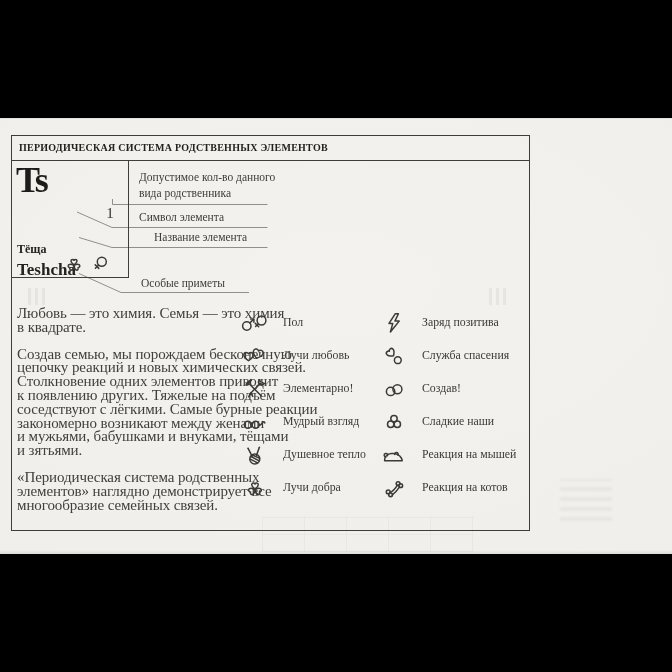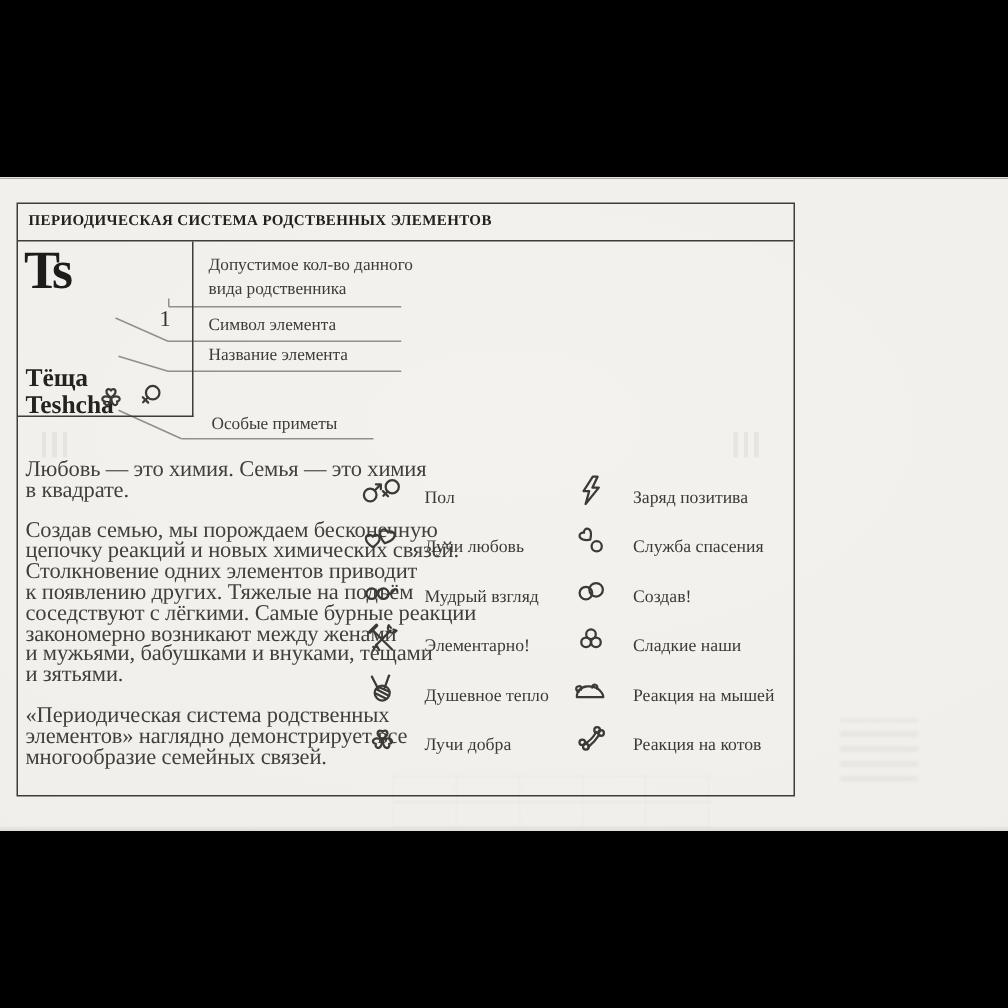--- a/index.html
+++ b/index.html
@@ -17,37 +17,37 @@
   .card-header{position:absolute;left:0;top:0;width:100%;height:24.5px;
          border-bottom:1.5px solid #3e3d39;box-sizing:border-box;}
   .card-title{position:absolute;left:7px;top:0;line-height:24px;font-size:10px;
          font-weight:bold;letter-spacing:.25px;color:#22211e;white-space:nowrap;}
   
   .element-box{position:absolute;left:0;top:24.5px;width:116px;height:116px;
          border-right:1.5px solid #3e3d39;border-bottom:1.5px solid #3e3d39;box-sizing:content-box;}
   .el-symbol{position:absolute;left:4px;top:1px;font-size:36px;font-weight:bold;
          letter-spacing:-2px;color:#1d1c1a;line-height:1;}
   .el-translit{position:absolute;left:5px;top:59px;font-size:17px;font-weight:bold;color:#24231f;margin-top:40px;}
-  .el-name{position:absolute;left:5px;top:81px;font-size:17px;font-weight:bold;color:#24231f;}
+  .el-name{position:absolute;left:5px;top:81px;font-size:12px;font-weight:bold;color:#24231f;}
   .el-count{position:absolute;left:88px;top:44px;width:20px;text-align:center;
          font-size:15px;color:#34332f;}
   .el-icons{position:absolute;left:51px;top:91px;display:flex;gap:3px;align-items:center;}
   
   .spec-label{position:absolute;font-size:11.5px;line-height:15.5px;color:#3d3c37;}
   .preline{white-space:pre-line;}
   .spec-lines{position:absolute;left:0;top:0;pointer-events:none;}
   
   .intro{position:absolute;left:5px;top:171px;width:232px;}
   .intro p{margin:0 0 13px 0;font-size:15px;line-height:13.8px;color:#413f3a;
          letter-spacing:-0.1px;white-space:pre;}
   
   .legend-col{position:absolute;top:170px;}
   .legend-col.c1{left:227px;}
   .legend-col.c2{left:366px;}
-  .legend-row{display:flex;align-items:flex-end;height:33px;}
+  .legend-row{display:flex;align-items:center;height:33px;}
   .icon-cell{width:32px;display:flex;justify-content:center;align-items:center;flex:none;}
   .legend-label{margin-left:12px;font-size:11.8px;color:#3b3a35;white-space:nowrap;}
   .icon{color:#3b3a35;display:block;}
   .icon path,.icon circle,.icon line,.icon polyline{fill:none;stroke:#3b3a35;
          stroke-width:1.5;stroke-linecap:round;stroke-linejoin:round;}
   .icon .fill{fill:#3b3a35;stroke:none;}
   
   .ghost{position:absolute;pointer-events:none;}
   .ghost-bars{width:17px;height:17px;opacity:.07;filter:blur(.5px);
          background:repeating-linear-gradient(90deg,#55544f 0 3px,transparent 3px 7px);}
@@ -105,21 +105,21 @@
             <circle cx="13.8" cy="9.8" r="4.5"></circle>
             <line x1="10.6" y1="13" x2="7.4" y2="16.2"></line>
             <line x1="7.2" y1="12.8" x2="10.8" y2="16.4"></line>
           </svg>
         </div>
       </div>
 
       <div class="spec-label preline" style="left:127px;top:34px;">Допустимое кол-во данного
 вида родственника</div>
       <div class="spec-label" style="left:127px;top:74px;">Символ элемента</div>
-      <div class="spec-label" style="left:127px;top:94px;">Название элемента</div>
+      <div class="spec-label" style="left:142px;top:94px;">Название элемента</div>
       <div class="spec-label" style="left:129px;top:140px;">Особые приметы</div>
 
       <div class="intro">
         <p>Любовь — это химия. Семья — это химия
 в квадрате.</p>
         <p>Создав семью, мы порождаем бесконечную
 цепочку реакций и новых химических связей.
 Столкновение одних элементов приводит
 к появлению других. Тяжелые на подъём
 соседствуют с лёгкими. Самые бурные реакции
@@ -149,41 +149,41 @@
           <span class="icon-cell">
               <svg class="icon" width="24" height="24" viewBox="0 0 24 24">
             <use href="#h" transform="translate(-1.2,5.2) scale(0.56)"></use>
             <use href="#h" transform="translate(7.6,2.0) scale(0.60) rotate(16 12 13)"></use>
           </svg>
             </span>
           <span class="legend-label">Лучи любовь</span>
         </div>
         <div class="legend-row">
           <span class="icon-cell">
-              <svg class="icon" width="26" height="24" viewBox="0 0 26 24">
-            <circle cx="5.8" cy="14.8" r="3.5"></circle>
-            <circle cx="13.6" cy="14.8" r="3.5"></circle>
-            <path d="M9.2,13.6 Q9.7,12.4 10.2,13.6"></path>
-            <path d="M17.1,14.4 C18.8,16.2 19.5,13.4 20.9,12.3 C22,11.4 22.8,11.9 22.8,12.9"></path>
-          </svg>
-            </span>
-          <span class="legend-label">Мудрый взгляд</span>
-        </div>
-        <div class="legend-row">
-          <span class="icon-cell">
               <svg class="icon" width="24" height="24" viewBox="0 0 24 24">
             <line x1="6.2" y1="6.8" x2="18.4" y2="19"></line>
             <path d="M3.6,7.4 L8,3" style="stroke-width:2.4"></path>
             <line x1="17.4" y1="6.4" x2="7.8" y2="16"></line>
             <path d="M16.2,2.9 A3 3 0 1 0 21.2,6.5"></path>
             <path d="M16.2,2.9 L17.6,4.6 M21.2,6.5 L19.3,5.6"></path>
             <path d="M7.8,16 L5.6,19.8 M7.8,16 L9.8,19.4"></path>
           </svg>
             </span>
           <span class="legend-label">Элементарно!</span>
+        </div>
+        <div class="legend-row">
+          <span class="icon-cell">
+              <svg class="icon" width="26" height="24" viewBox="0 0 26 24">
+            <circle cx="5.8" cy="14.8" r="3.5"></circle>
+            <circle cx="13.6" cy="14.8" r="3.5"></circle>
+            <path d="M9.2,13.6 Q9.7,12.4 10.2,13.6"></path>
+            <path d="M17.1,14.4 C18.8,16.2 19.5,13.4 20.9,12.3 C22,11.4 22.8,11.9 22.8,12.9"></path>
+          </svg>
+            </span>
+          <span class="legend-label">Мудрый взгляд</span>
         </div>
         <div class="legend-row">
           <span class="icon-cell">
               <svg class="icon" width="24" height="26" viewBox="0 0 24 26">
             <circle cx="11.8" cy="17" r="5"></circle>
             <path d="M7.6,14.4 L16.2,18.8 M7.2,17.2 L14.6,20.8 M9.4,13 L16.6,16.2"></path>
             <line x1="9.2" y1="14.4" x2="5.2" y2="6.6"></line>
             <circle class="fill" cx="5" cy="6.2" r="0.8"></circle>
             <line x1="13.4" y1="13.6" x2="16.2" y2="5.8"></line>
             <circle class="fill" cx="16.4" cy="5.4" r="0.8"></circle>

